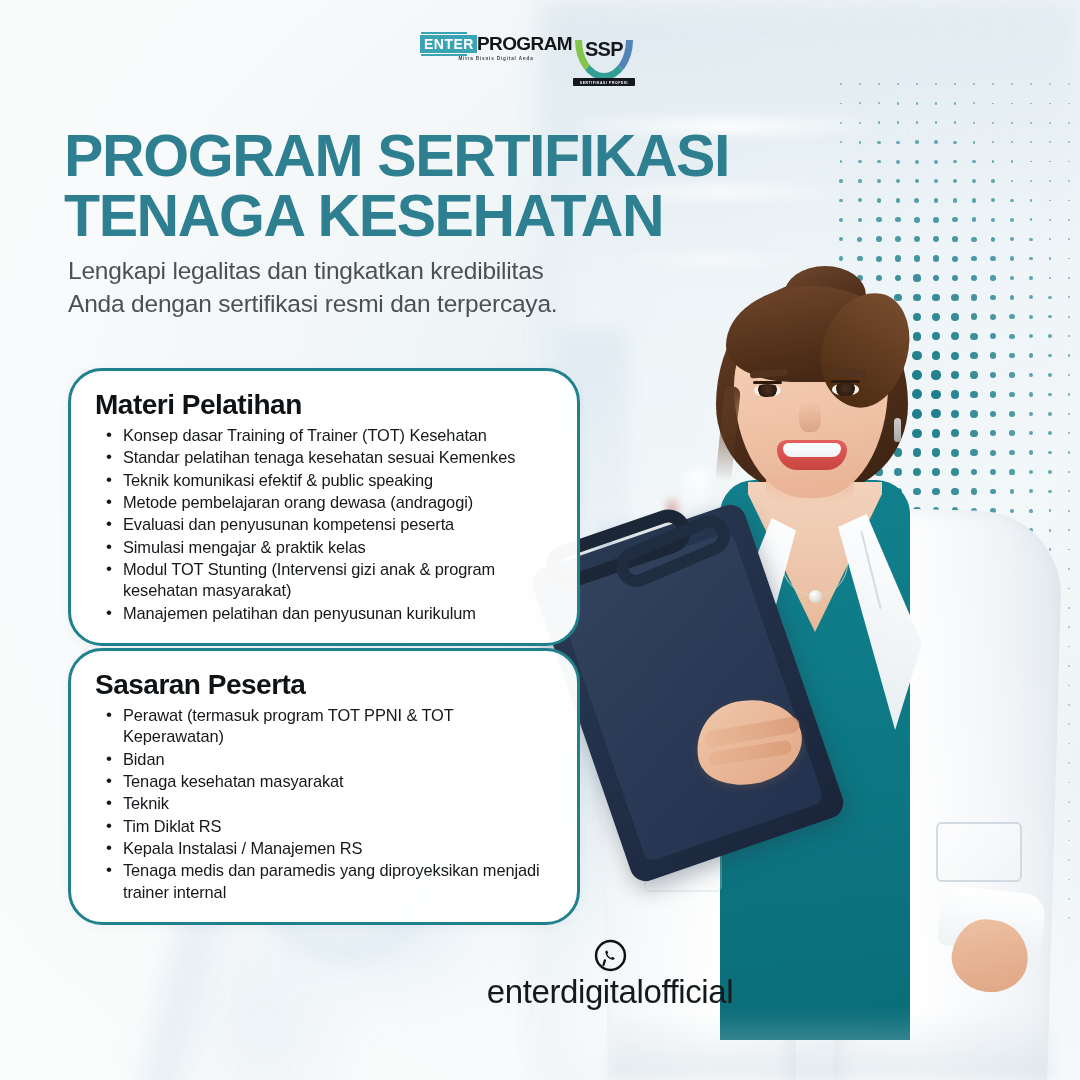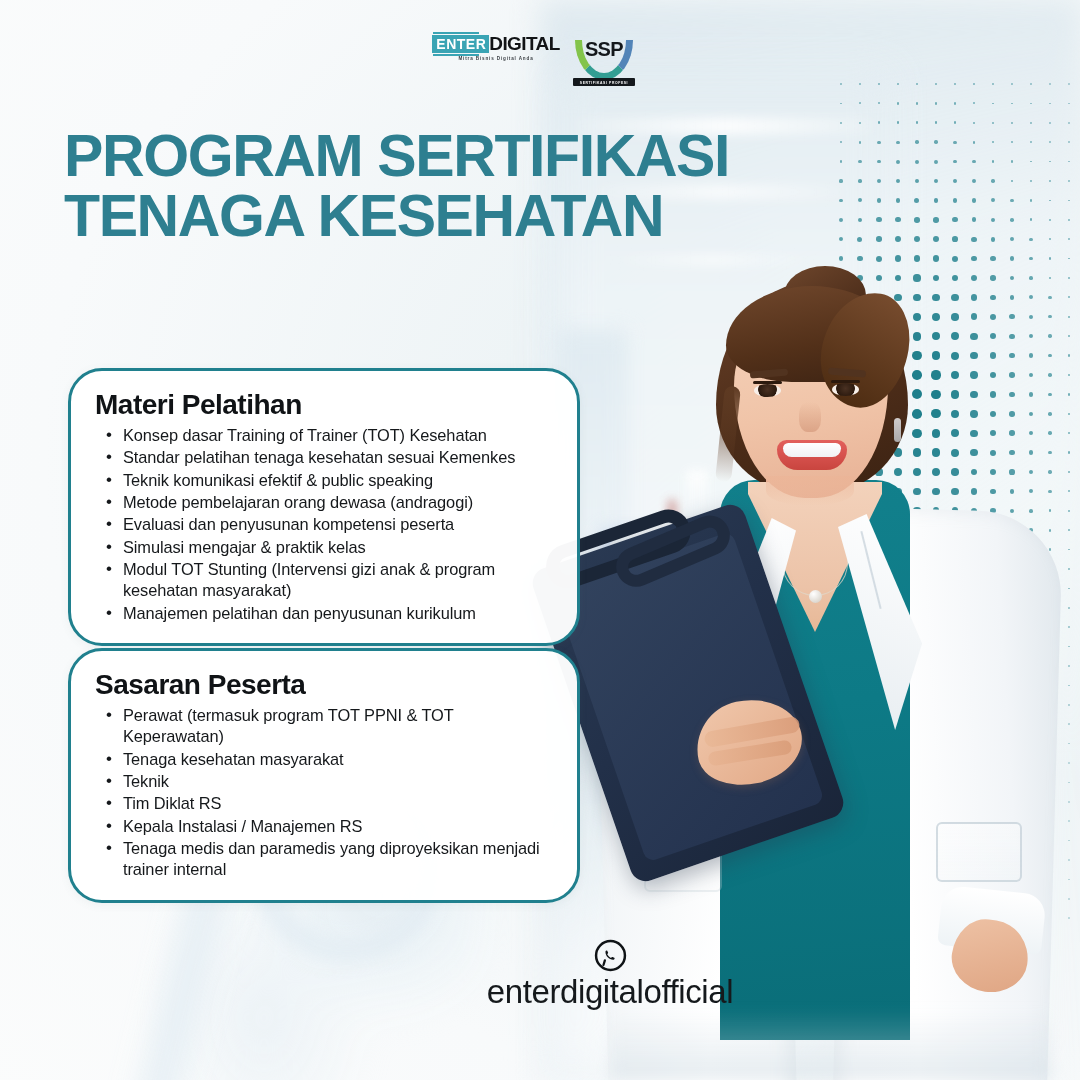--- a/index.html
+++ b/index.html
@@ -995,35 +995,39 @@
     <div class="hand-low-f2"></div>
     <div class="hand-pocket-sl"></div>
     <div class="hand-pocket"></div>
     <div class="coat-hem-shadow"></div>
   </div>
 
   <div class="logos">
     <div class="logo-ed">
       <div class="logo-ed-row">
         <span class="logo-ed-enter">ENTER</span>
-        <span class="logo-ed-digital">DIGITAL</span>
+        <span class="logo-ed-digital">PROGRAM</span>
       </div>
       <div class="logo-ed-tag">Mitra Bisnis Digital Anda</div>
     </div>
     <div class="logo-ssp">
       <div class="ssp-arc"></div>
       <div class="ssp-text">SSP</div>
       <div class="ssp-bar"></div>
       <div class="ssp-bar-txt">SERTIFIKASI PROFESI</div>
     </div>
   </div>
 
   <div class="headline">
     <div>PROGRAM SERTIFIKASI</div>
     <div>TENAGA KESEHATAN</div>
+  </div>
+  <div class="subhead">
+    <div>Lengkapi legalitas dan tingkatkan kredibilitas</div>
+    <div>Anda dengan sertifikasi resmi dan terpercaya.</div>
   </div>
 
   <div class="card card-1">
     <div class="card-inner">
       <div class="card-title">Materi Pelatihan</div>
       <ul id="list-0">
           <li>Konsep dasar Training of Trainer (TOT) Kesehatan</li>
           <li>Standar pelatihan tenaga kesehatan sesuai Kemenkes</li>
           <li>Teknik komunikasi efektif &amp; public speaking</li>
           <li>Metode pembelajaran orang dewasa (andragogi)</li>
@@ -1033,20 +1037,21 @@
           <li>Manajemen pelatihan dan penyusunan kurikulum</li>
         </ul>
     </div>
   </div>
 
   <div class="card card-2">
     <div class="card-inner">
       <div class="card-title">Sasaran Peserta</div>
       <ul id="list-1">
           <li>Perawat (termasuk program TOT PPNI &amp; TOT Keperawatan)</li>
+          <li>Bidan</li>
           <li>Tenaga kesehatan masyarakat</li>
           <li>Teknik</li>
           <li>Tim Diklat RS</li>
           <li>Kepala Instalasi / Manajemen RS</li>
           <li>Tenaga medis dan paramedis yang diproyeksikan menjadi trainer internal</li>
         </ul>
     </div>
   </div>
 
   <div class="contact">

